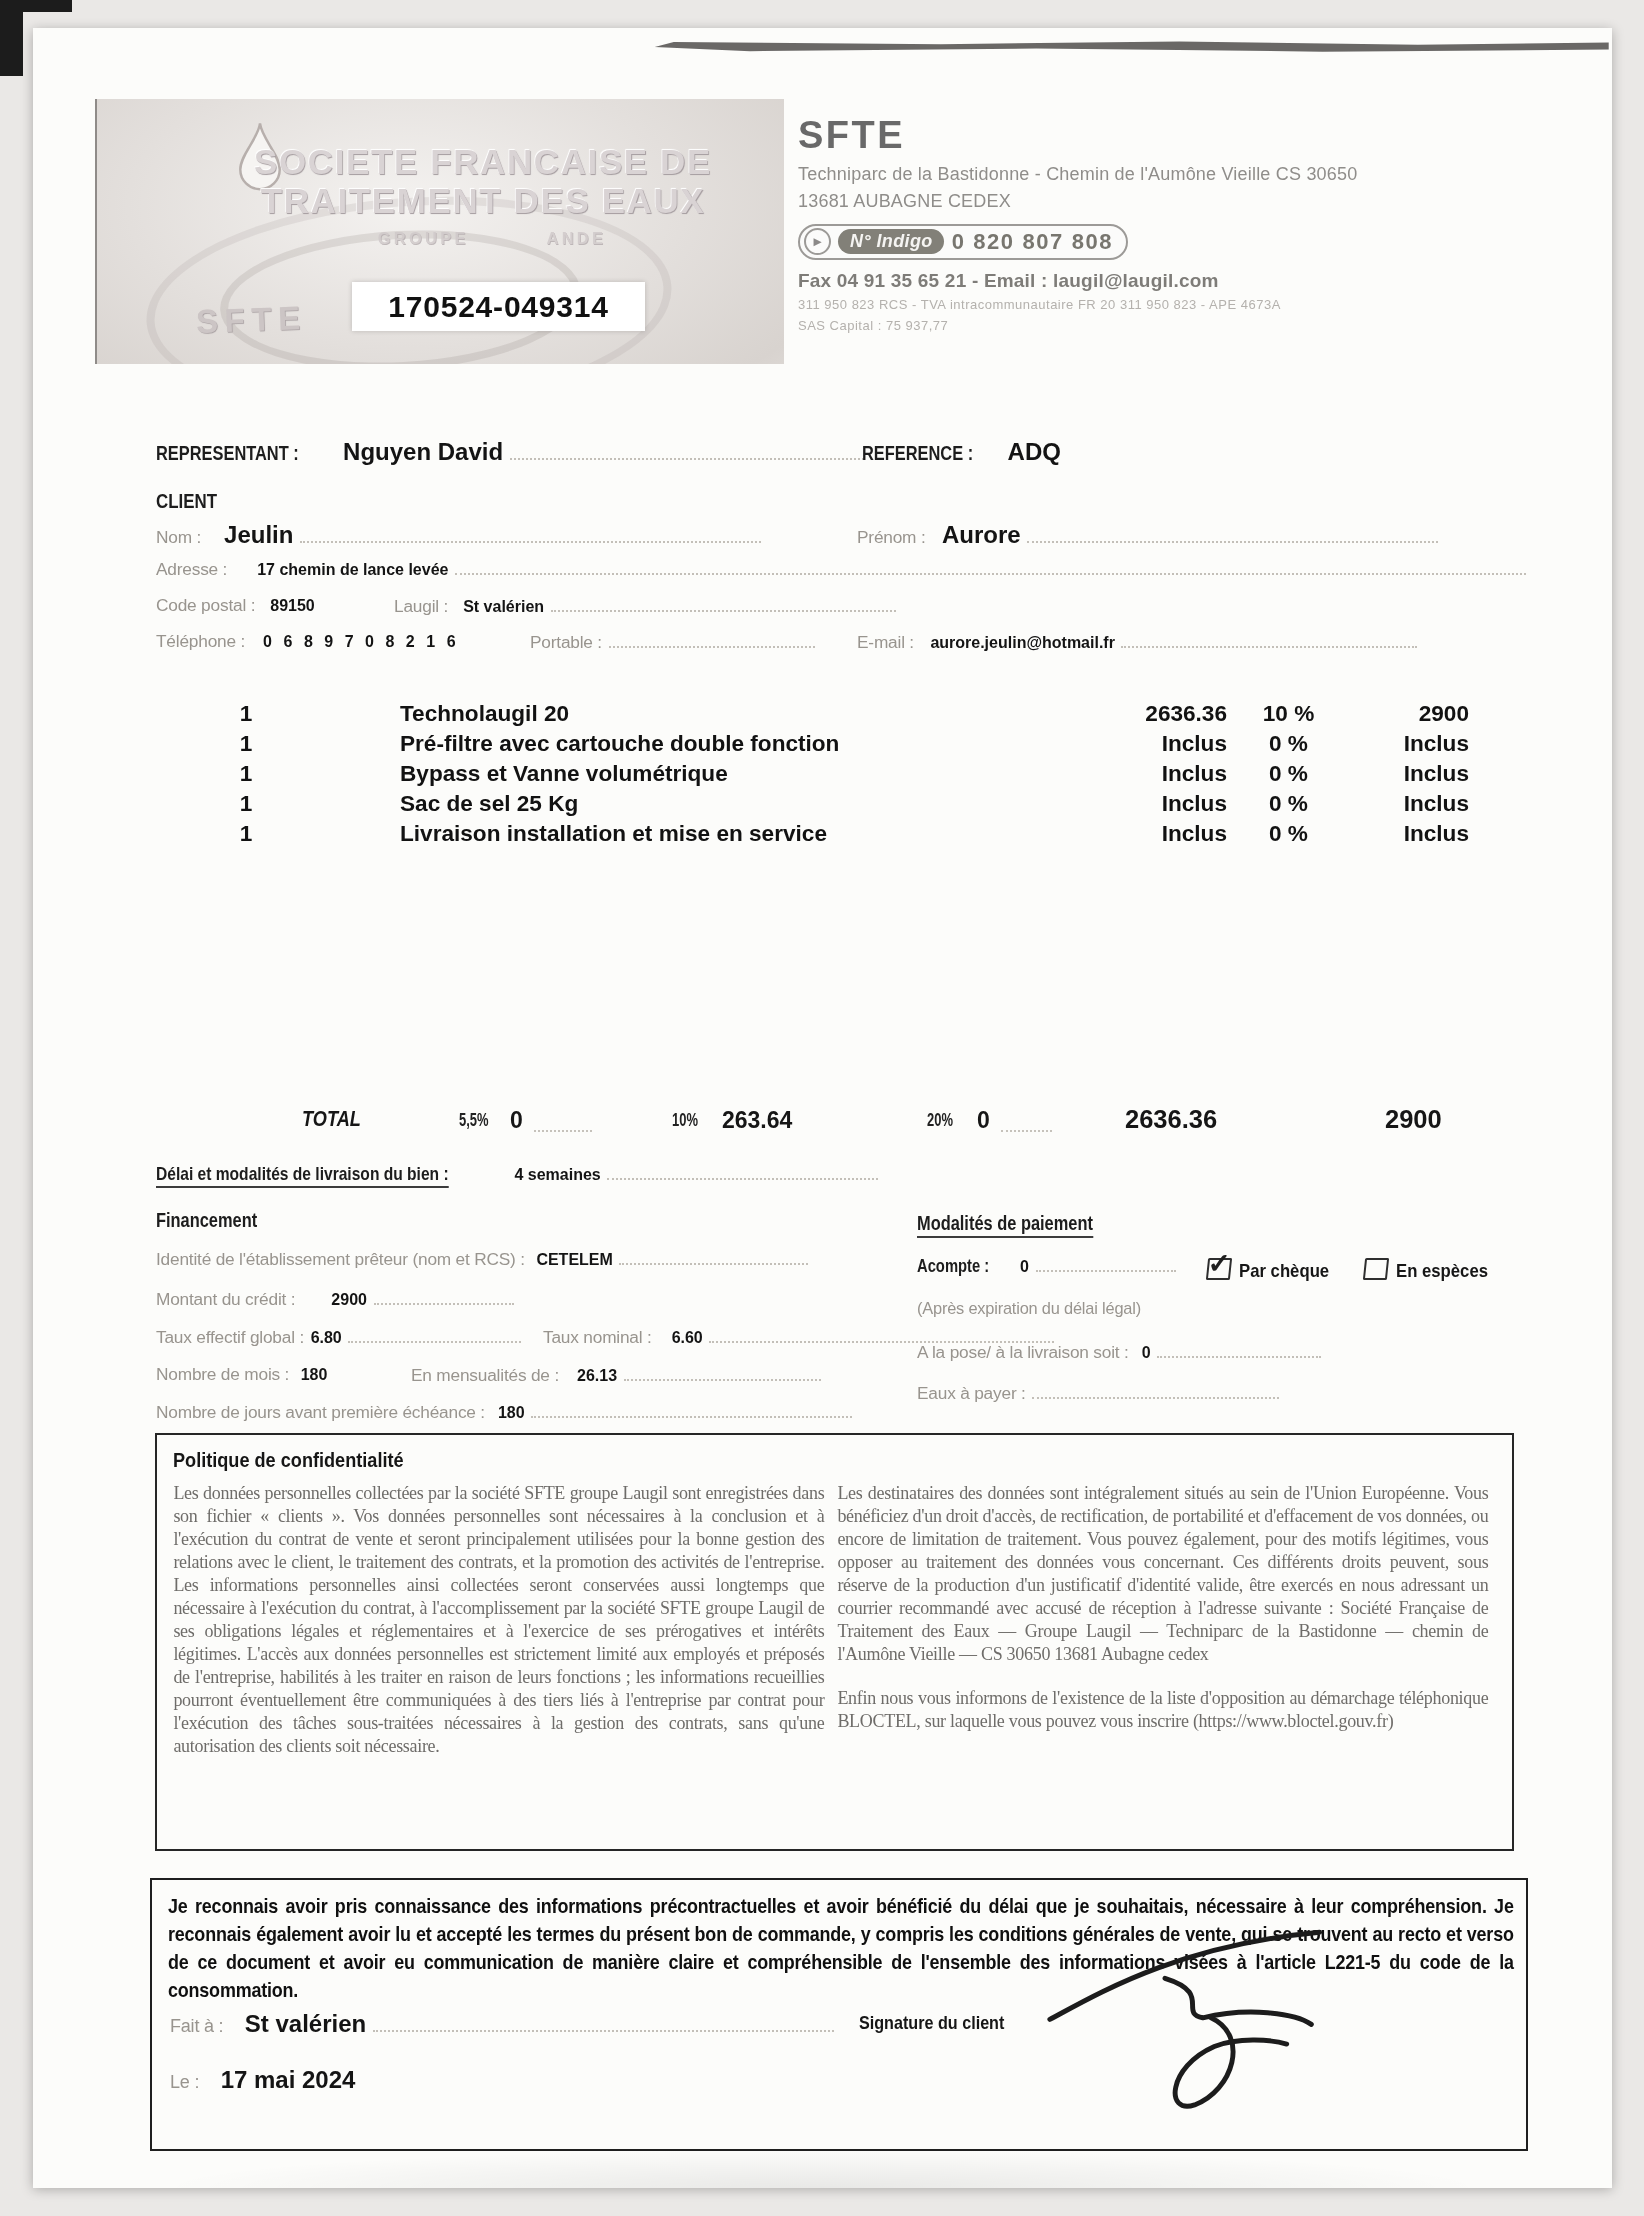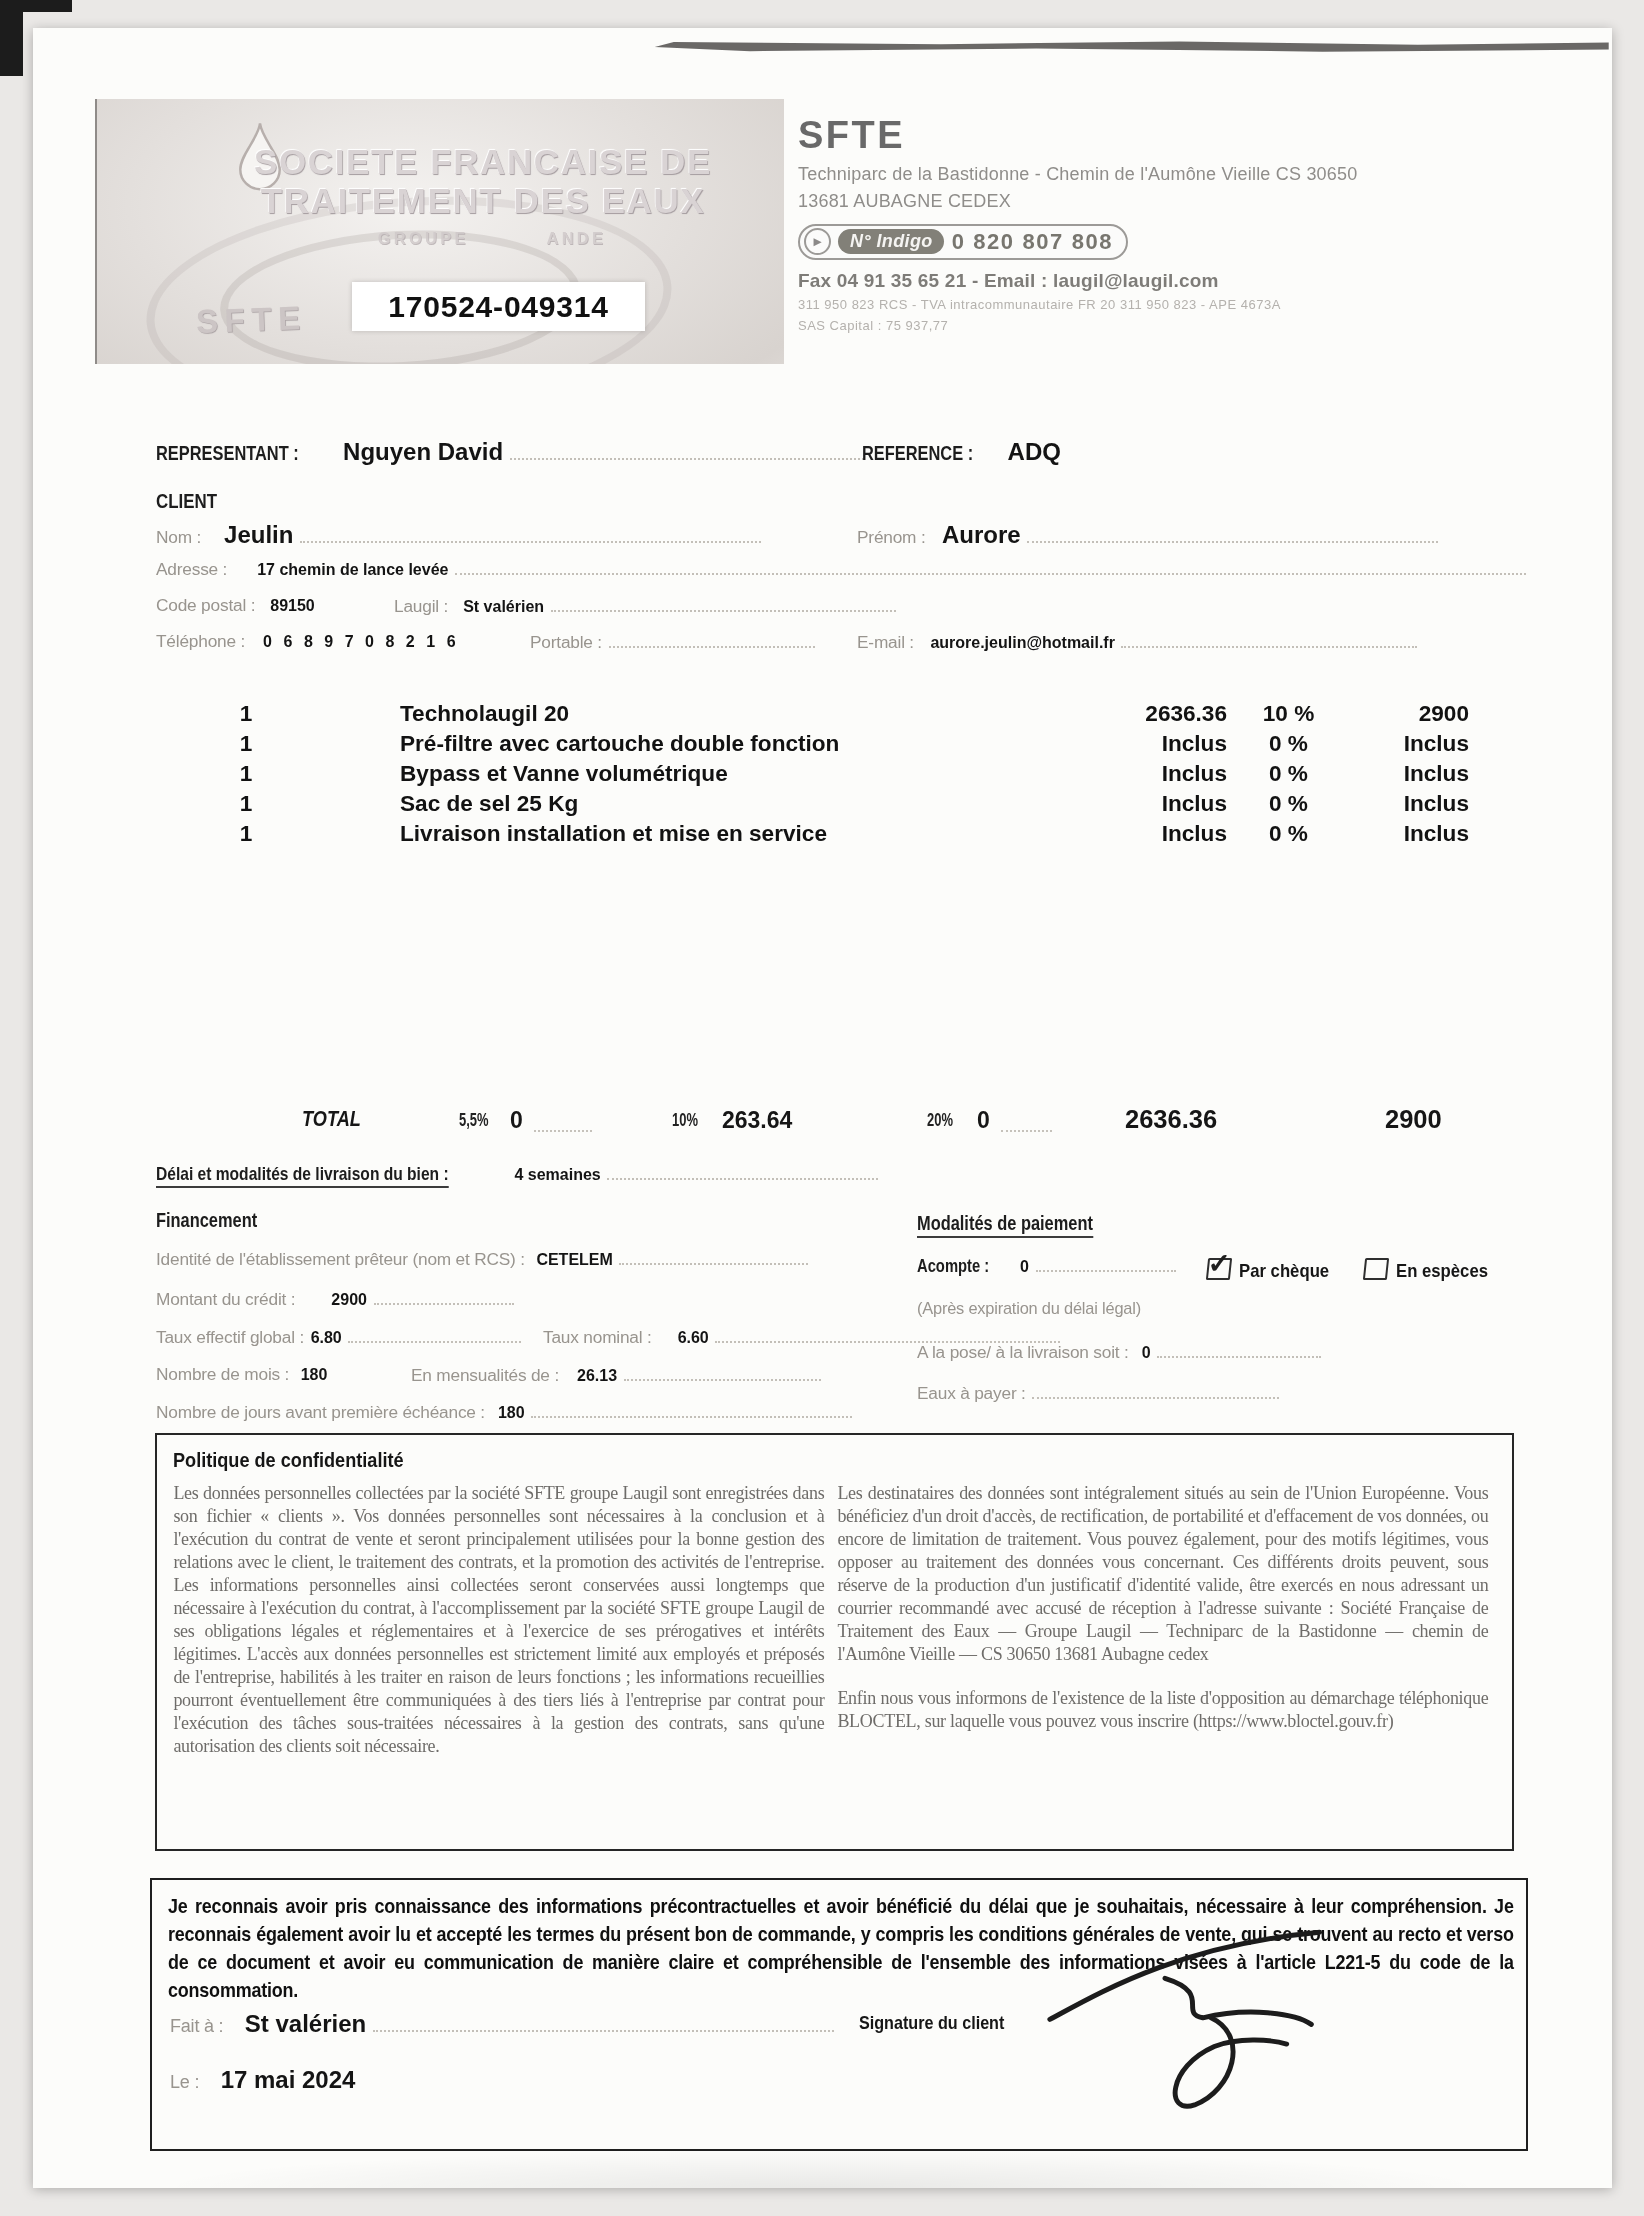--- a/index.html
+++ b/index.html
@@ -264,21 +264,21 @@
       <span class="lbl">Montant du crédit :</span>
       <span class="val" style="margin-left:36px">2900</span>
       <span class="dots" style="width:140px"></span>
     </div>
     <div class="frow" style="left:123px;top:1298px;width:987px;">
       <span class="lbl">Taux effectif global :</span>
       <span class="val" style="margin-left:6.6px">6.80</span>
       <span class="dots" style="width:173px"></span>
       <span class="at" style="left:387px">
         <span class="lbl">Taux nominal :</span>
-        <span class="val" style="margin-left:26px">6.60</span>
+        <span class="val" style="margin-left:20px">6.60</span>
         <span class="dots" style="width:345px"></span>
       </span>
     </div>
     <div class="frow" style="left:123px;top:1336px;width:987px;">
       <span class="lbl">Nombre de mois :</span>
       <span class="val" style="margin-left:11.5px">180</span>
       <span class="at" style="left:255px">
         <span class="lbl">En mensualités de :</span>
         <span class="val" style="margin-left:18px">26.13</span>
         <span class="dots" style="width:197px"></span>

